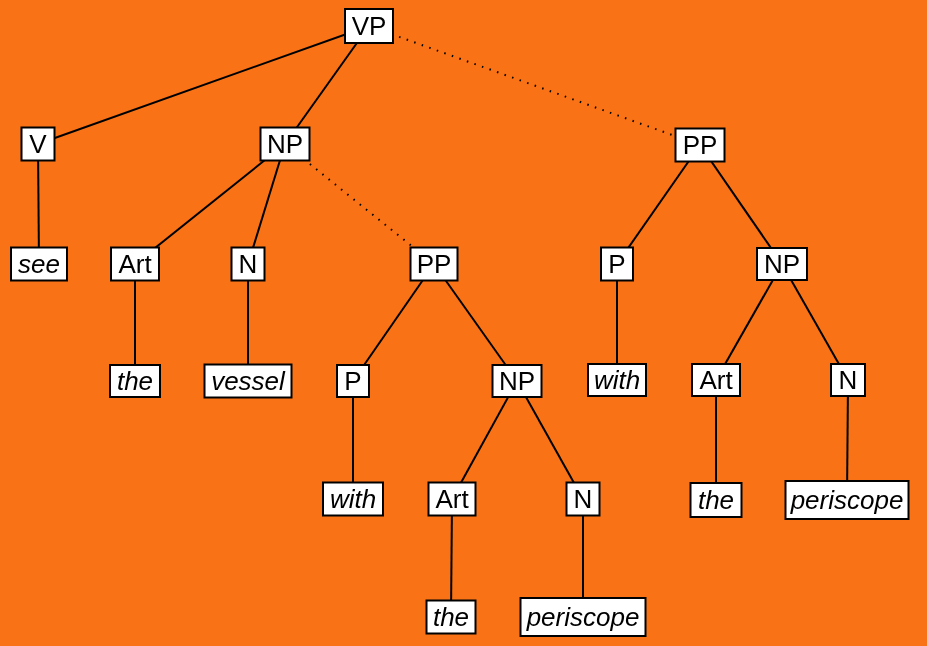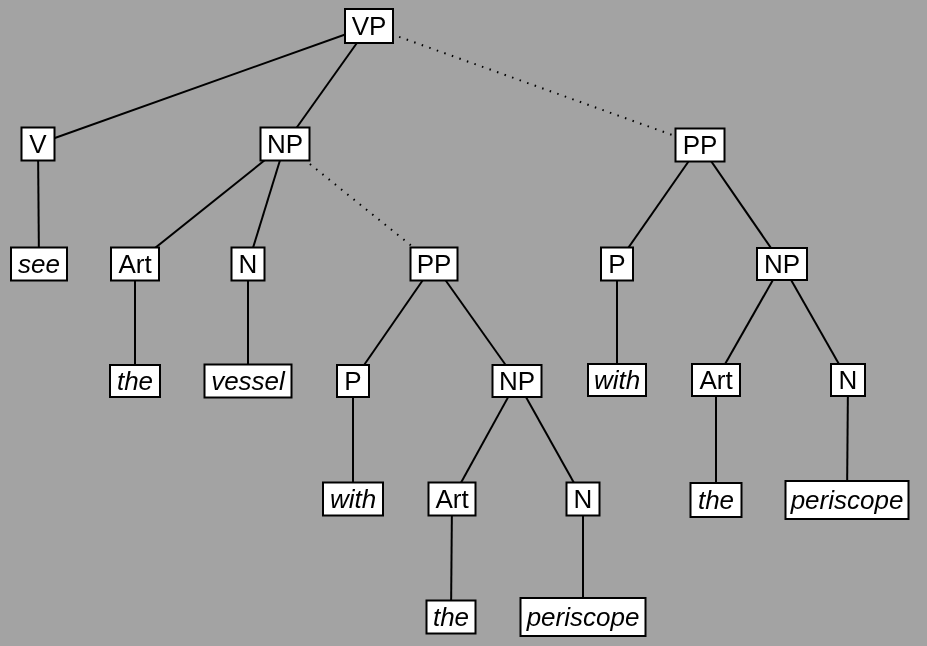--- a/index.html
+++ b/index.html
@@ -5,21 +5,21 @@
   html, body {
     margin: 0;
     padding: 0;
     background: #ffffff;
     font-family: "Liberation Sans", sans-serif;
   }
   .stage {
     position: relative;
     width: 927px;
     height: 646px;
-    background: #a3a3a3;
+    background: #f97316;
     overflow: hidden;
   }
   svg text {
     font-family: "Liberation Sans", sans-serif;
     font-size: 26px;
     fill: #000000;
   }
   svg text.terminal {
     font-style: italic;
   }

